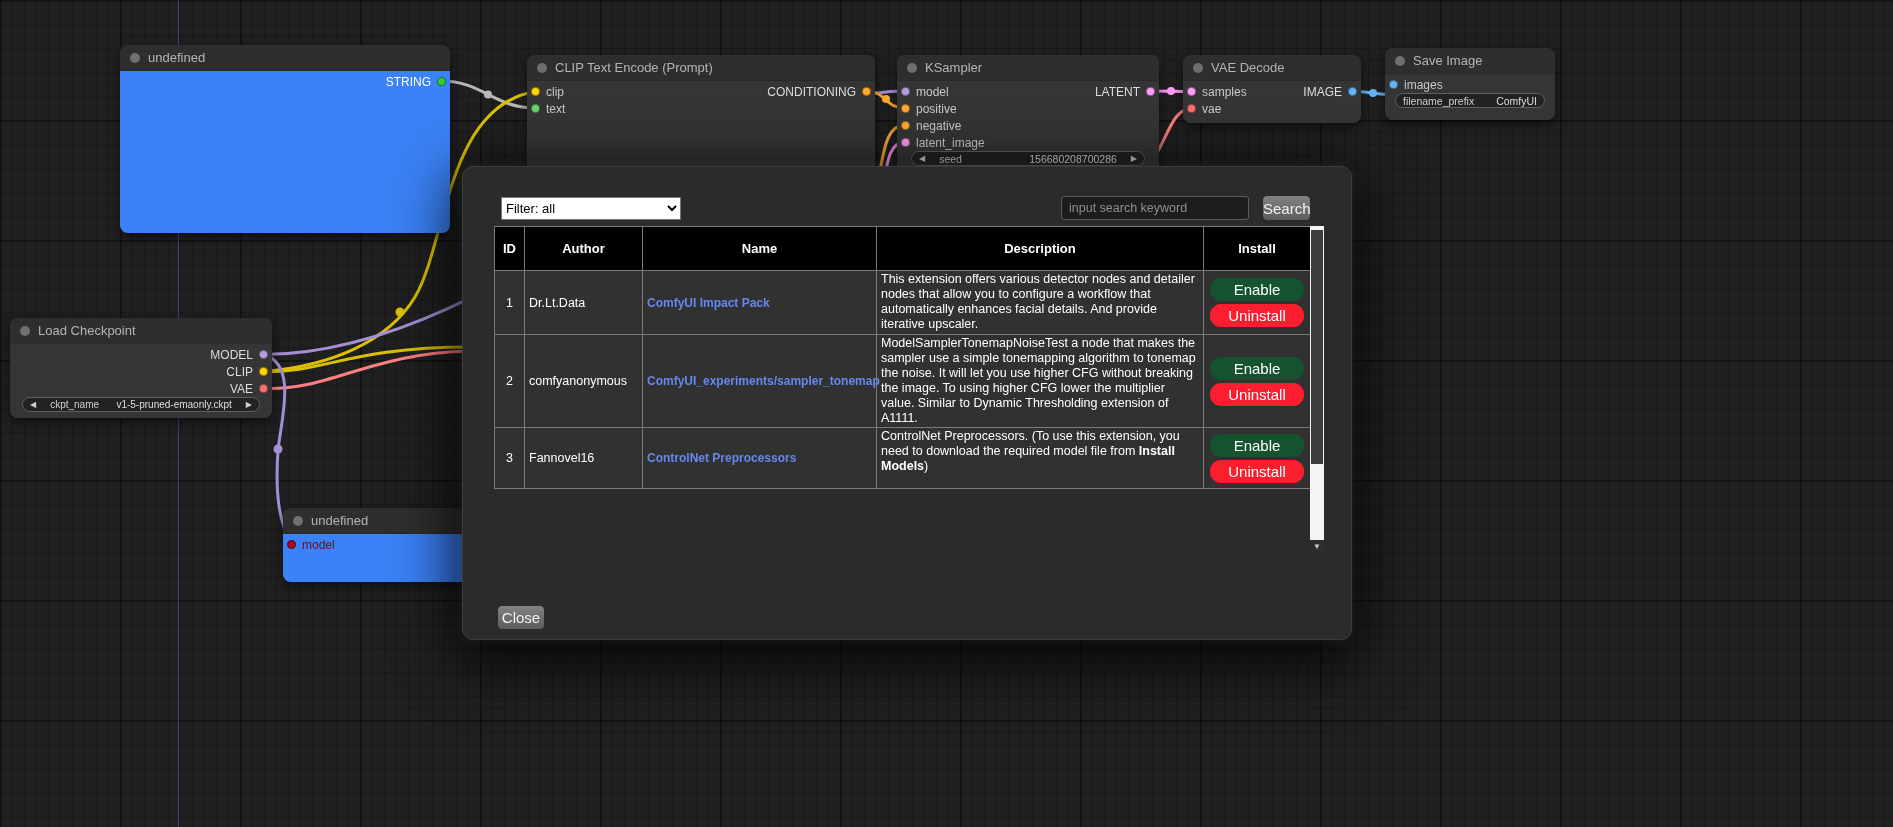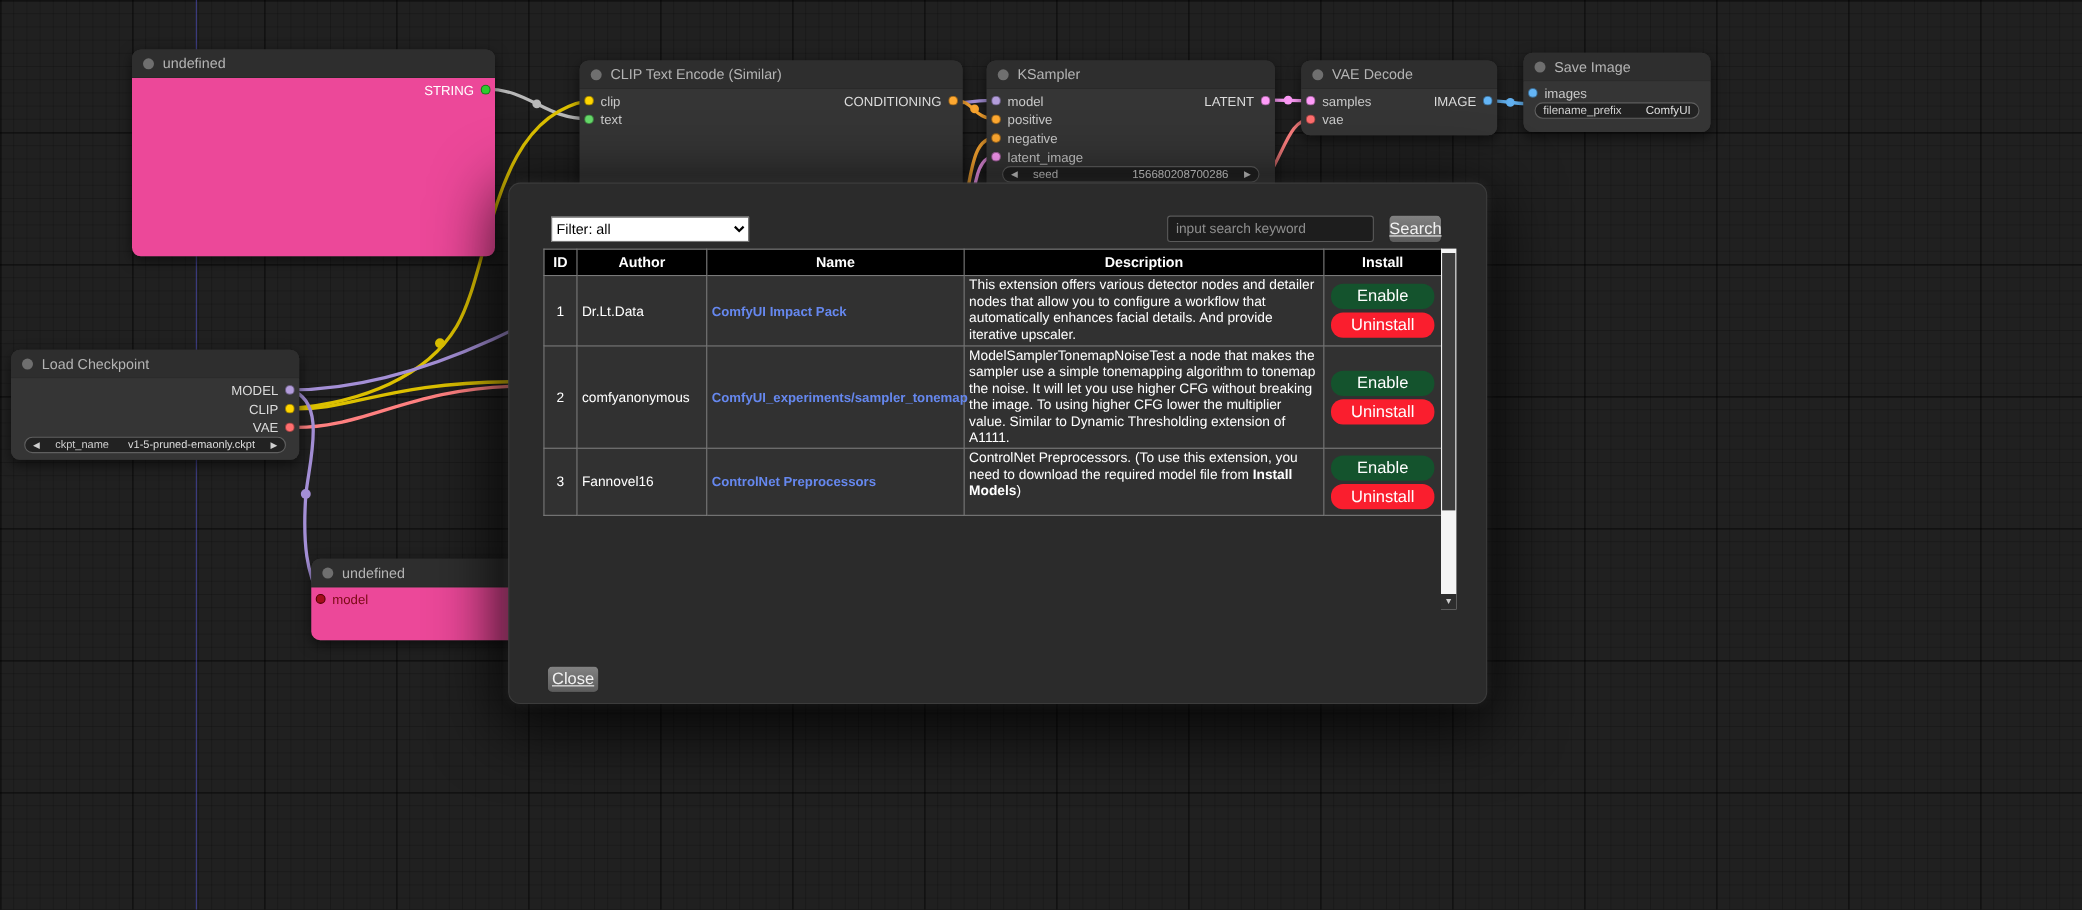--- a/index.html
+++ b/index.html
@@ -22,21 +22,21 @@
   svg.wires path { fill:none; stroke-width:3; stroke-linecap:round; }
 
   
   .node { position:absolute; z-index:2; border-radius:8px; background:#353535;
           box-shadow:0 4px 12px rgba(0,0,0,0.55); font-size:12px; }
   .node-title { height:26px; background:#2e2e2e; border-radius:8px 8px 0 0;
                 display:flex; align-items:center; gap:8px; padding:0 10px;
                 color:#b4b4b4; font-size:13px; border-bottom:1px solid #292929; }
   .tdot { width:10px; height:10px; border-radius:50%; background:#6f6f6f; flex:0 0 auto; }
   .node-body { position:relative; background:#353535; border-radius:0 0 8px 8px; height:calc(100% - 26px); }
-  .node-body.red { background:#ec4899;text-decoration:underline; }
+  .node-body.red { background:#3b82f6;text-decoration:underline; }
   .in-slot  { position:absolute; left:4px;  height:17px; display:flex; align-items:center; gap:6px; }
   .out-slot { position:absolute; right:4px; height:17px; display:flex; align-items:center; gap:6px; }
   .dot { width:9px; height:9px; border-radius:50%; border:1px solid rgba(0,0,0,0.4); flex:0 0 auto; }
   .slot-label { color:#c9c9c9; font-size:12px; white-space:nowrap; }
   .out-slot .slot-label { color:#dcdcdc; }
   .slot-label.on-red { color:#ffffff; }
   .slot-label.dark-red { color:#7a0a14; }
 
   .widget { position:absolute; height:15px; background:#222222; border:1px solid #5f5f5f;
             border-radius:8px; display:flex; align-items:center; gap:14px; padding:0 7px;
@@ -53,28 +53,28 @@
   .dialog { position:absolute; left:462px; top:166px; width:890px; height:474px; z-index:10;
             background:#2b2b2b; border:1px solid #3c3c3c; border-radius:11px;
             box-shadow:0 0 12px rgba(255,255,255,0.07), 0 14px 60px 8px rgba(0,0,0,0.85); }
   .filter-select { position:absolute; left:38px; top:30px; width:180px; height:23px;
                    font-size:13px; font-family:"Liberation Sans", sans-serif; background:#ffffff; color:#000; }
   .search-input { position:absolute; left:598px; top:29px; width:188px; height:24px;
                   background:#1d1d1d; border:1px solid #5a5a5a; border-radius:3px;
                   color:#e0e0e0; font-size:12.5px; padding:0 7px; font-family:"Liberation Sans", sans-serif; }
   .search-input::placeholder { color:#8f8f8f; }
   .btn-gray { background:linear-gradient(#828282,#5c5c5c); color:#f2f2f2; border:1px solid #2a2a2a;
-              border-radius:5px; font-size:15px; font-family:"Liberation Sans", sans-serif; cursor:pointer;text-decoration:underline; }
+              border-radius:5px; font-size:15px; font-family:"Liberation Sans", sans-serif; cursor:pointer; }
   .search-btn { position:absolute; left:799px; top:28px; width:49px; height:26px; }
   .close-btn { position:absolute; left:34px; top:438px; width:48px; height:25px; }
 
   .table-wrap { position:absolute; left:31px; top:59px; width:830px; height:328px; }
   table.ext { border-collapse:collapse; table-layout:fixed; width:816px; color:#ffffff; }
   table.ext th { background:#000000; color:#ffffff; font-size:13px; font-weight:bold;
-                 border:1px solid #7a7a7a; height:17px; padding:4px 2px; }
+                 border:1px solid #7a7a7a; height:17px; padding:14px 2px; }
   table.ext td { background:#313131; border:1px solid #7a7a7a; font-size:12.5px; padding:1px 4px; }
   td.c-id { text-align:center; }
   td.c-name a { color:#6688ef; font-weight:bold; text-decoration:none; font-size:12px; }
   td.c-desc { vertical-align:top; line-height:15px; padding:2px 4px;margin-left:13px; }
   td.c-install { text-align:center; }
   .pillbtn { display:block; width:94px; height:23px; margin:3px auto; border:none; border-radius:11px;
              color:#ffffff; font-size:15px; font-family:"Liberation Sans", sans-serif; cursor:pointer; line-height:21px; }
   .pill-enable { background:#14532d; }
   .pill-uninstall { background:#fa1e2e; }
 
@@ -118,21 +118,21 @@
       <div class="out-slot" style="top:2px">
         <span class="slot-label on-red">STRING</span>
         <span class="dot c-string"></span>
       </div>
     </div>
   </div>
 
   <div class="node" style="left:527px;top:55px;width:348px;height:120px">
     <div class="node-title">
       <span class="tdot"></span>
-      <span>CLIP Text Encode (Similar)</span>
+      <span>CLIP Text Encode (Prompt)</span>
     </div>
     <div class="node-body">
       <div class="in-slot" style="top:2px">
         <span class="dot c-clip"></span>
         <span class="slot-label">clip</span>
       </div>
       <div class="in-slot" style="top:19px">
         <span class="dot c-text"></span>
         <span class="slot-label">text</span>
       </div>

